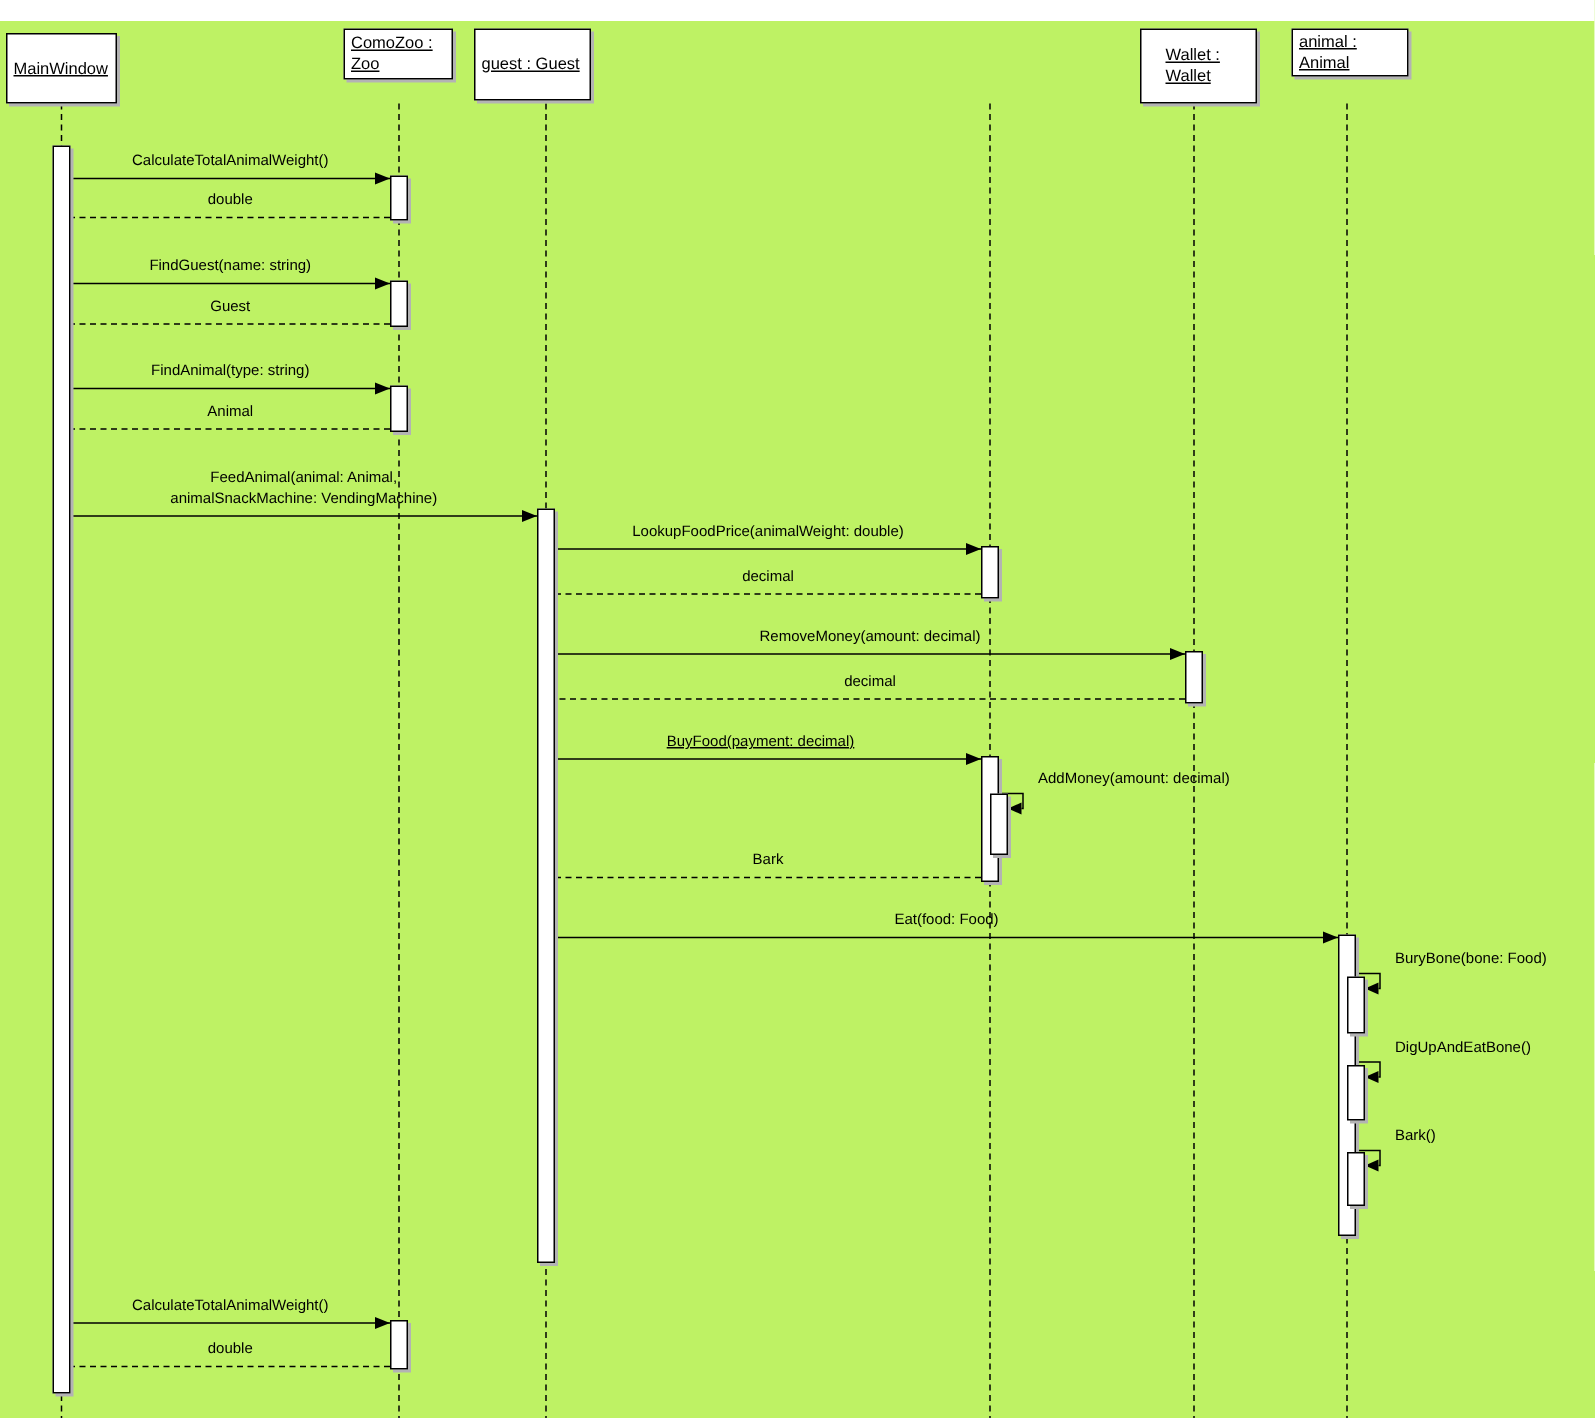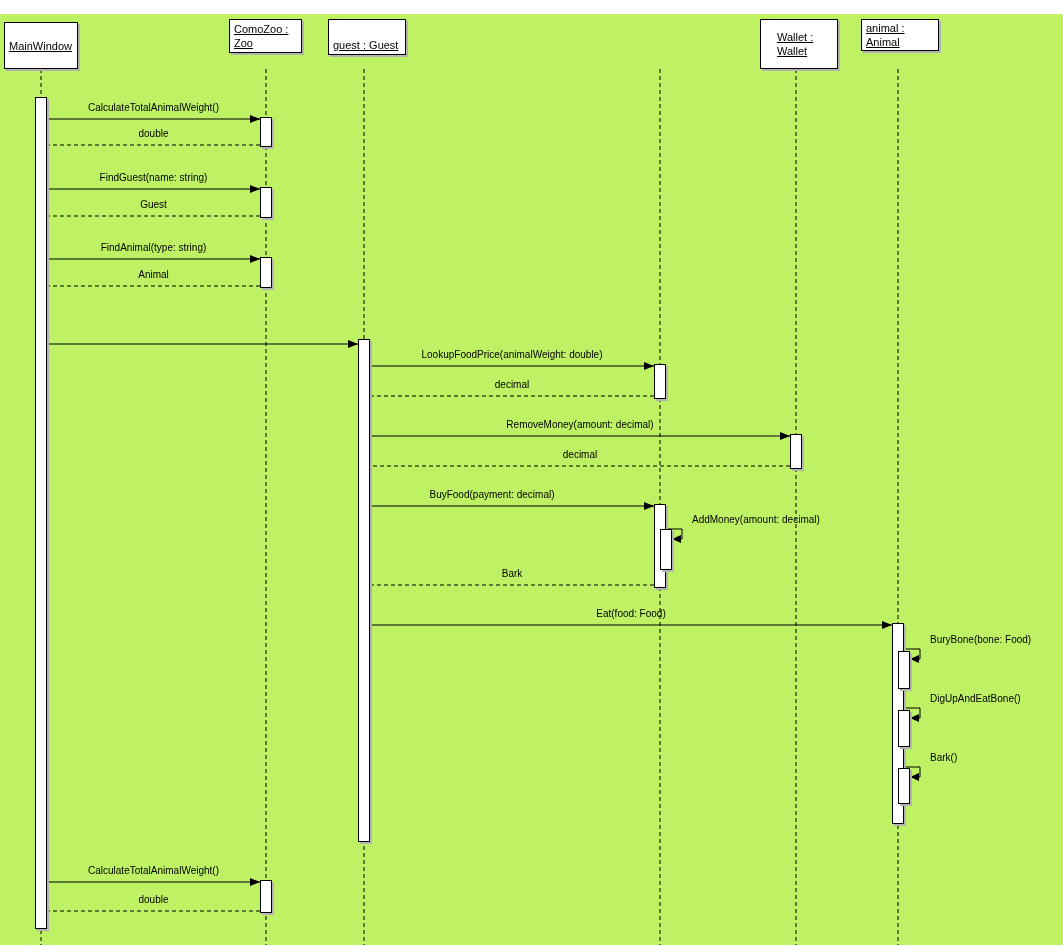--- a/index.html
+++ b/index.html
@@ -76,21 +76,21 @@
       <line x1="260" y1="897" x2="47" y2="897" stroke="#000000" stroke-dasharray="4 3"></line>
       <polyline points="38,893 47,897 38,901" fill="none" stroke="#000000"></polyline>
     </svg>
 <div class="head" style="left: 4px; top: 8px; width: 74px; height: 47px;">
       <div class="head-line">MainWindow</div>
     </div>
     <div class="head" style="left: 229px; top: 5px; width: 73px; height: 34px;">
       <div class="head-line">ComoZoo :</div>
       <div class="head-line">Zoo</div>
     </div>
-    <div class="head" style="left: 328px; top: 5px; width: 78px; height: 36px; justify-content: flex-end;">
+    <div class="head" style="left: 316px; top: 5px; width: 78px; height: 48px;">
       <div class="head-line">guest : Guest</div>
     </div>
     <div class="head" style="left: 760px; top: 5px; width: 78px; height: 50px; padding-left: 16px;">
       <div class="head-line">Wallet :</div>
       <div class="head-line">Wallet</div>
     </div>
     <div class="head" style="left: 861px; top: 5px; width: 78px; height: 32px;">
       <div class="head-line">animal :</div>
       <div class="head-line">Animal</div>
     </div>
@@ -107,25 +107,27 @@
     <div class="act" style="left: 898px; top: 637px; width: 12px; height: 38px;"></div>
     <div class="act" style="left: 898px; top: 696px; width: 12px; height: 37px;"></div>
     <div class="act" style="left: 898px; top: 754px; width: 12px; height: 36px;"></div>
     <div class="act" style="left: 260px; top: 866px; width: 12px; height: 33px;"></div>
     <div class="msg-label center" style="left: 153.5px; top: 87px;">CalculateTotalAnimalWeight()</div>
     <div class="msg-label center" style="left: 153.5px; top: 113px;">double</div>
     <div class="msg-label center" style="left: 153.5px; top: 157px;">FindGuest(name: string)</div>
     <div class="msg-label center" style="left: 153.5px; top: 184px;">Guest</div>
     <div class="msg-label center" style="left: 153.5px; top: 227px;">FindAnimal(type: string)</div>
     <div class="msg-label center" style="left: 153.5px; top: 254px;">Animal</div>
+    <div class="msg-label center" style="left: 202.5px; top: 298px;">FeedAnimal(animal: Animal,
+animalSnackMachine: VendingMachine)</div>
     <div class="msg-label center" style="left: 512px; top: 334px;">LookupFoodPrice(animalWeight: double)</div>
     <div class="msg-label center" style="left: 512px; top: 364px;">decimal</div>
     <div class="msg-label center" style="left: 580px; top: 404px;">RemoveMoney(amount: decimal)</div>
     <div class="msg-label center" style="left: 580px; top: 434px;">decimal</div>
-    <div class="msg-label center" style="left: 492px; top: 474px;">BuyFood(payment: decimal)</div>
+    <div class="msg-label center" style="left: 507px; top: 474px; text-decoration: underline;">BuyFood(payment: decimal)</div>
     <div class="msg-label self" style="left: 692px; top: 499px;">AddMoney(amount: decimal)</div>
     <div class="msg-label center" style="left: 512px; top: 553px;">Bark</div>
     <div class="msg-label center" style="left: 631px; top: 593px;">Eat(food: Food)</div>
     <div class="msg-label self" style="left: 930px; top: 619px;">BuryBone(bone: Food)</div>
     <div class="msg-label self" style="left: 930px; top: 678px;">DigUpAndEatBone()</div>
     <div class="msg-label self" style="left: 930px; top: 737px;">Bark()</div>
     <div class="msg-label center" style="left: 153.5px; top: 850px;">CalculateTotalAnimalWeight()</div>
     <div class="msg-label center" style="left: 153.5px; top: 879px;">double</div>
   </div>
 

